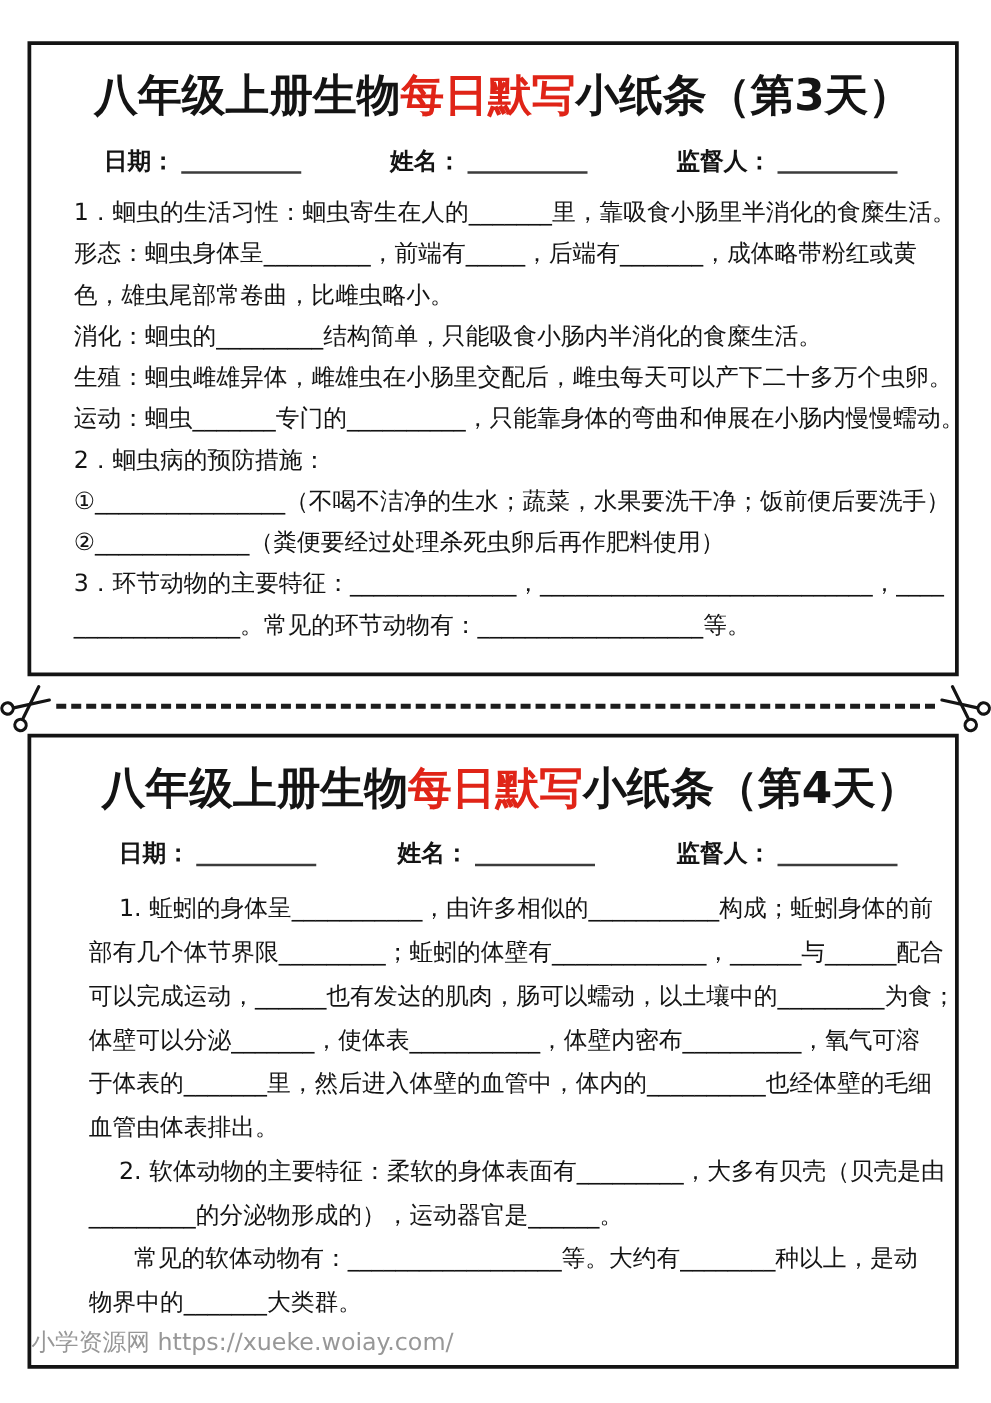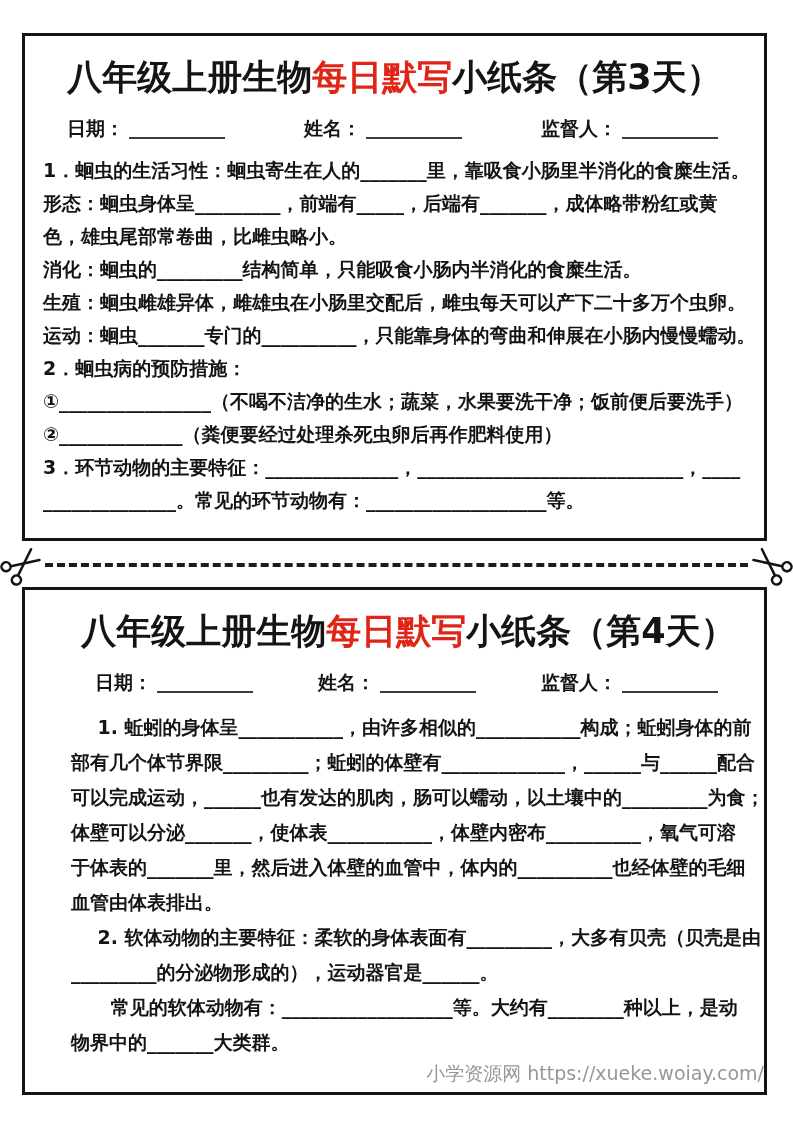--- a/index.html
+++ b/index.html
@@ -9,21 +9,21 @@
     width:793px; height:1122px; background:#ffffff;
     font-family:"DejaVu Sans", sans-serif; color:var(--ink);
     overflow:hidden;
   }
   .page { position:relative; width:793px; height:1122px; }
 
   .card {
     position:absolute; left:22px; width:745px; height:508px;
     border:3px solid #141414; background:#fff; overflow:hidden;
   }
-  .card.day3 { top:33px; }
+  .card.day3 { top:33px;padding-left:16px; }
   .card.day4 { top:587px;padding-left:28px; }
 
   .title {
     margin:20px 8px 0; text-align:center;
     font-size:35px; font-weight:bold; line-height:1.25;
     letter-spacing:0px; white-space:nowrap;
   }
   .title .red { color:var(--red); }
 
   .fields {
@@ -32,38 +32,38 @@
     font-size:19px; font-weight:bold;
   }
   .field { display:flex; align-items:center; }
   .blank {
     display:inline-block; width:96px; height:1.1em;
     border-bottom:2px solid #3c3c3c; margin-left:5px;
   }
 
   .body {
     margin:12px 14px 0 18px;
-    font-size:19px; font-weight:bold;
+    font-size:19px; font-weight:normal;
     line-height:33px; white-space:pre;
   }
   .day4 .body { line-height:35px; margin-top:14px; }
   .line { height:auto; }
 
   .cutline {
     position:absolute; top:546px; left:0; width:793px; height:38px;
     display:flex; align-items:center;
   }
   .cutline .dash { flex:1; height:0; border-top:4px dashed #1d1d1d; margin:0 1px; }
   .sc { width:44px; height:38px; display:flex; align-items:center; justify-content:center; }
   .sc.left  svg { transform:rotate(-38deg); }
   .sc.right svg { transform:scaleX(-1) rotate(-38deg); }
 
   .footer {
     position:absolute; left:0; bottom:5px; width:100%;
-    text-align:right; color:var(--gray);
+    text-align:left; color:var(--gray);
     font-size:19px; font-weight:normal;
   }
 </style>
 </head>
 <body>
 
 <div class="page">
 
   <section class="card day3">
     <h1 class="title"><span>八年级上册生物</span><span class="red">每日默写</span><span>小纸条（第3天）</span></h1>

